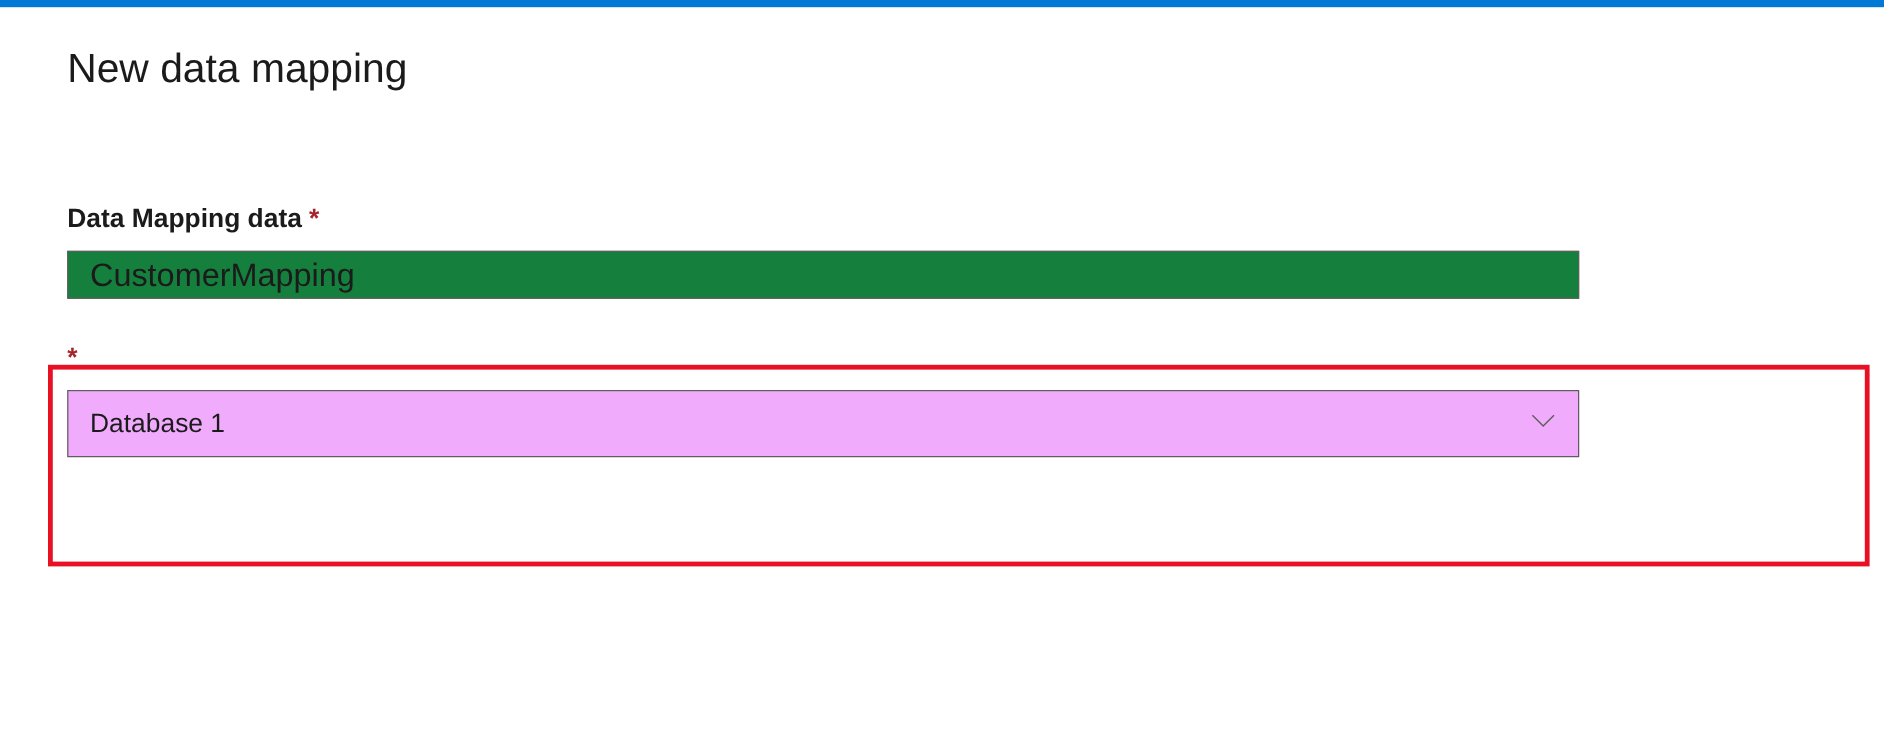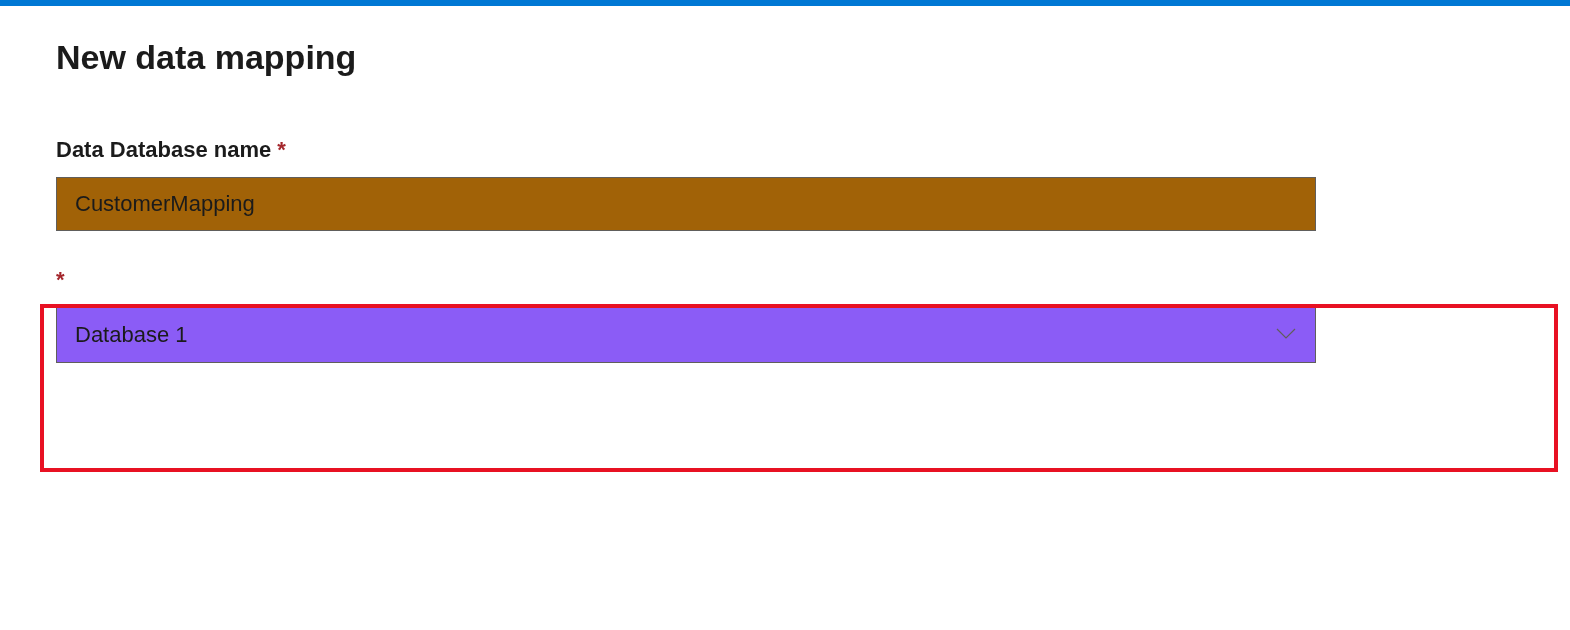--- a/index.html
+++ b/index.html
@@ -17,50 +17,50 @@
     .top-bar {
       width: 100%;
       height: 6px;
       background: #0078d4;
     }
     .content {
       padding: 32px 56px 0 56px;
     }
     .page-title {
       font-size: 34px;
-      font-weight: 700;
+      font-weight: 400;
       color: #1b1b1b;
-      margin-bottom: 60px;
+      margin-bottom: 92px;
     }
     .field-group {
       margin-bottom: 36px;
     }
     .field-label {
       font-size: 22px;
       font-weight: 600;
       color: #1b1b1b;
       margin-bottom: 14px;
       display: flex;
       align-items: center;
       gap: 6px;
     }
     .required-asterisk {
       color: #a4262c;
       font-weight: 600;
     }
     .text-input {
       width: 1260px;
-      height: 54px;
+      height: 40px;
       border: 1px solid #605e5c;
       padding: 0 18px;
-      font-size: 22px;
+      font-size: 27px;
       color: #1b1b1b;
       font-family: inherit;
       outline: none;
-      background: #a16207;
+      background: #15803d;
     }
     .highlight-box {
       position: absolute;
       left: 40px;
       top: 304px;
       width: 1518px;
       height: 168px;
       border: 4px solid #e81123;
       pointer-events: none;
     }
@@ -70,21 +70,21 @@
     }
     .select-input {
       width: 100%;
       height: 56px;
       border: 1px solid #605e5c;
       padding: 0 48px 0 18px;
       font-size: 22px;
       color: #1b1b1b;
       font-family: inherit;
       outline: none;
-      background: #8b5cf6;
+      background: #f0abfc;
       display: flex;
       align-items: center;
       cursor: pointer;
     }
     .chevron {
       position: absolute;
       right: 20px;
       top: 50%;
       transform: translateY(-50%);
       pointer-events: none;
@@ -94,21 +94,21 @@
 <body>
 
 <div class="top-bar"></div>
 
 <div class="content">
 
   <h1 class="page-title">New data mapping</h1>
 
   <div class="field-group">
     <div class="field-label">
-      <span>Data Database name</span>
+      <span>Data Mapping data</span>
       <span class="required-asterisk">*</span>
     </div>
     <input type="text" class="text-input" value="CustomerMapping" style="">
   </div>
 
   <div class="field-group">
     <div class="field-label">
       <span class="required-asterisk">*</span>
     </div>
     <div class="select-wrap">

